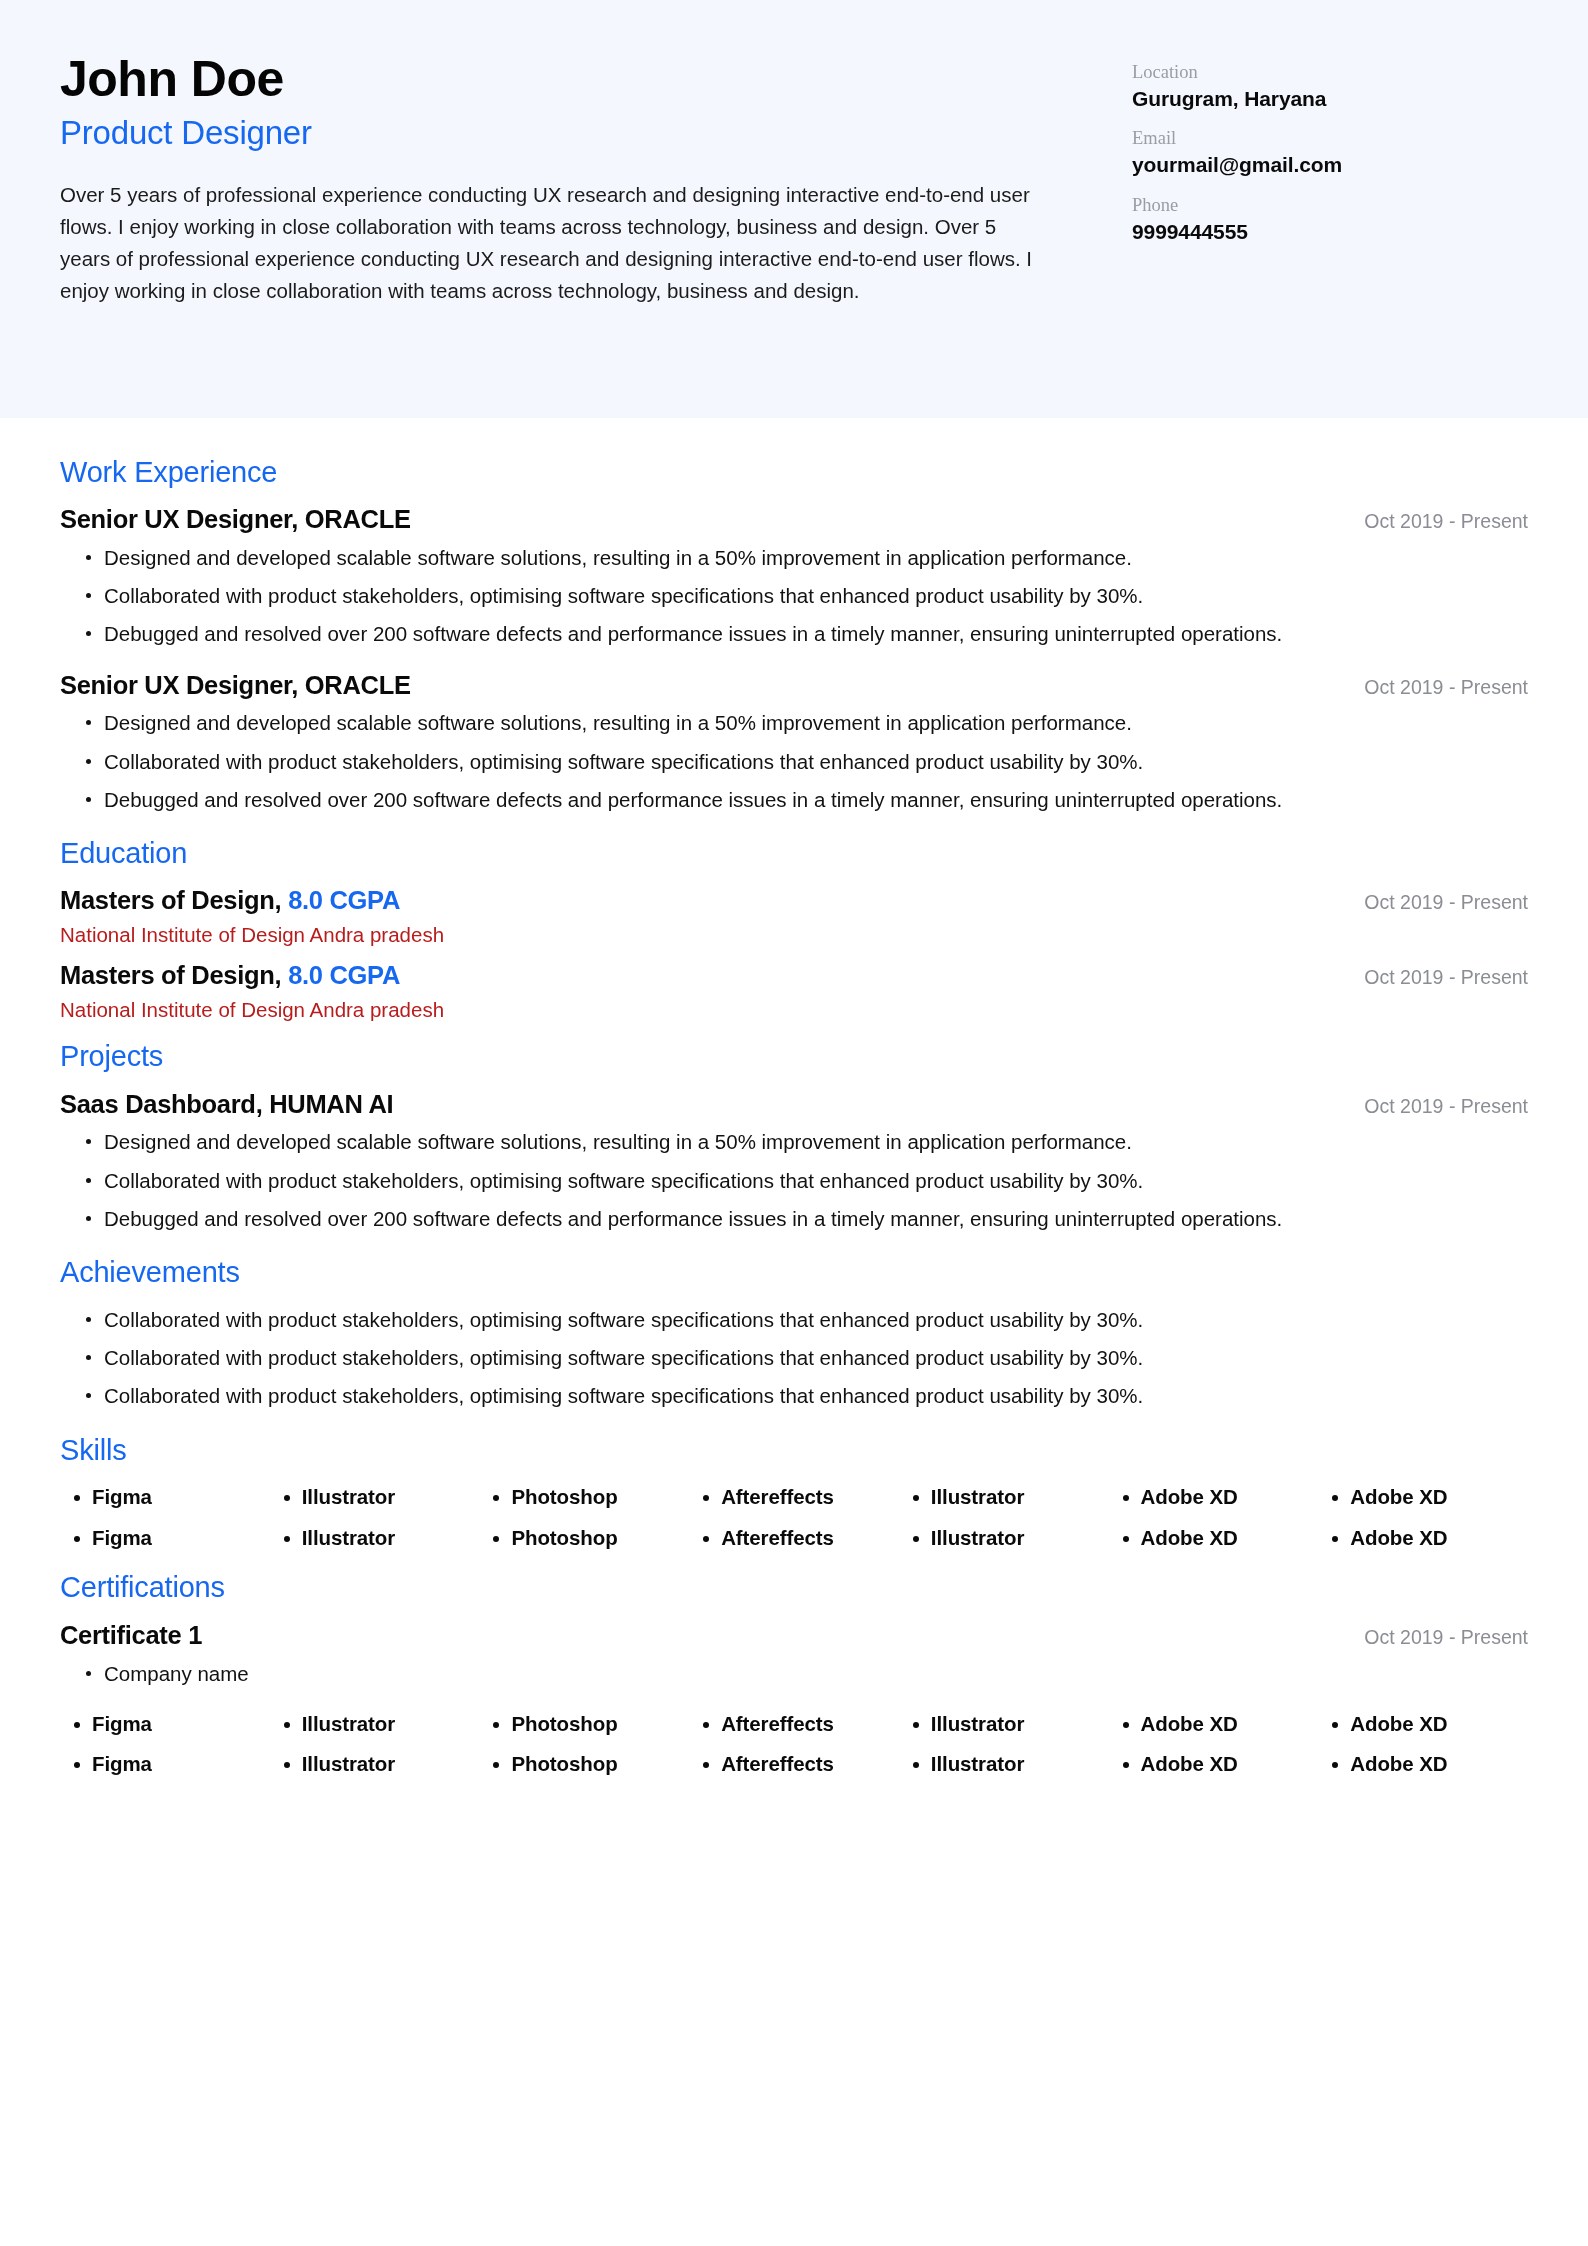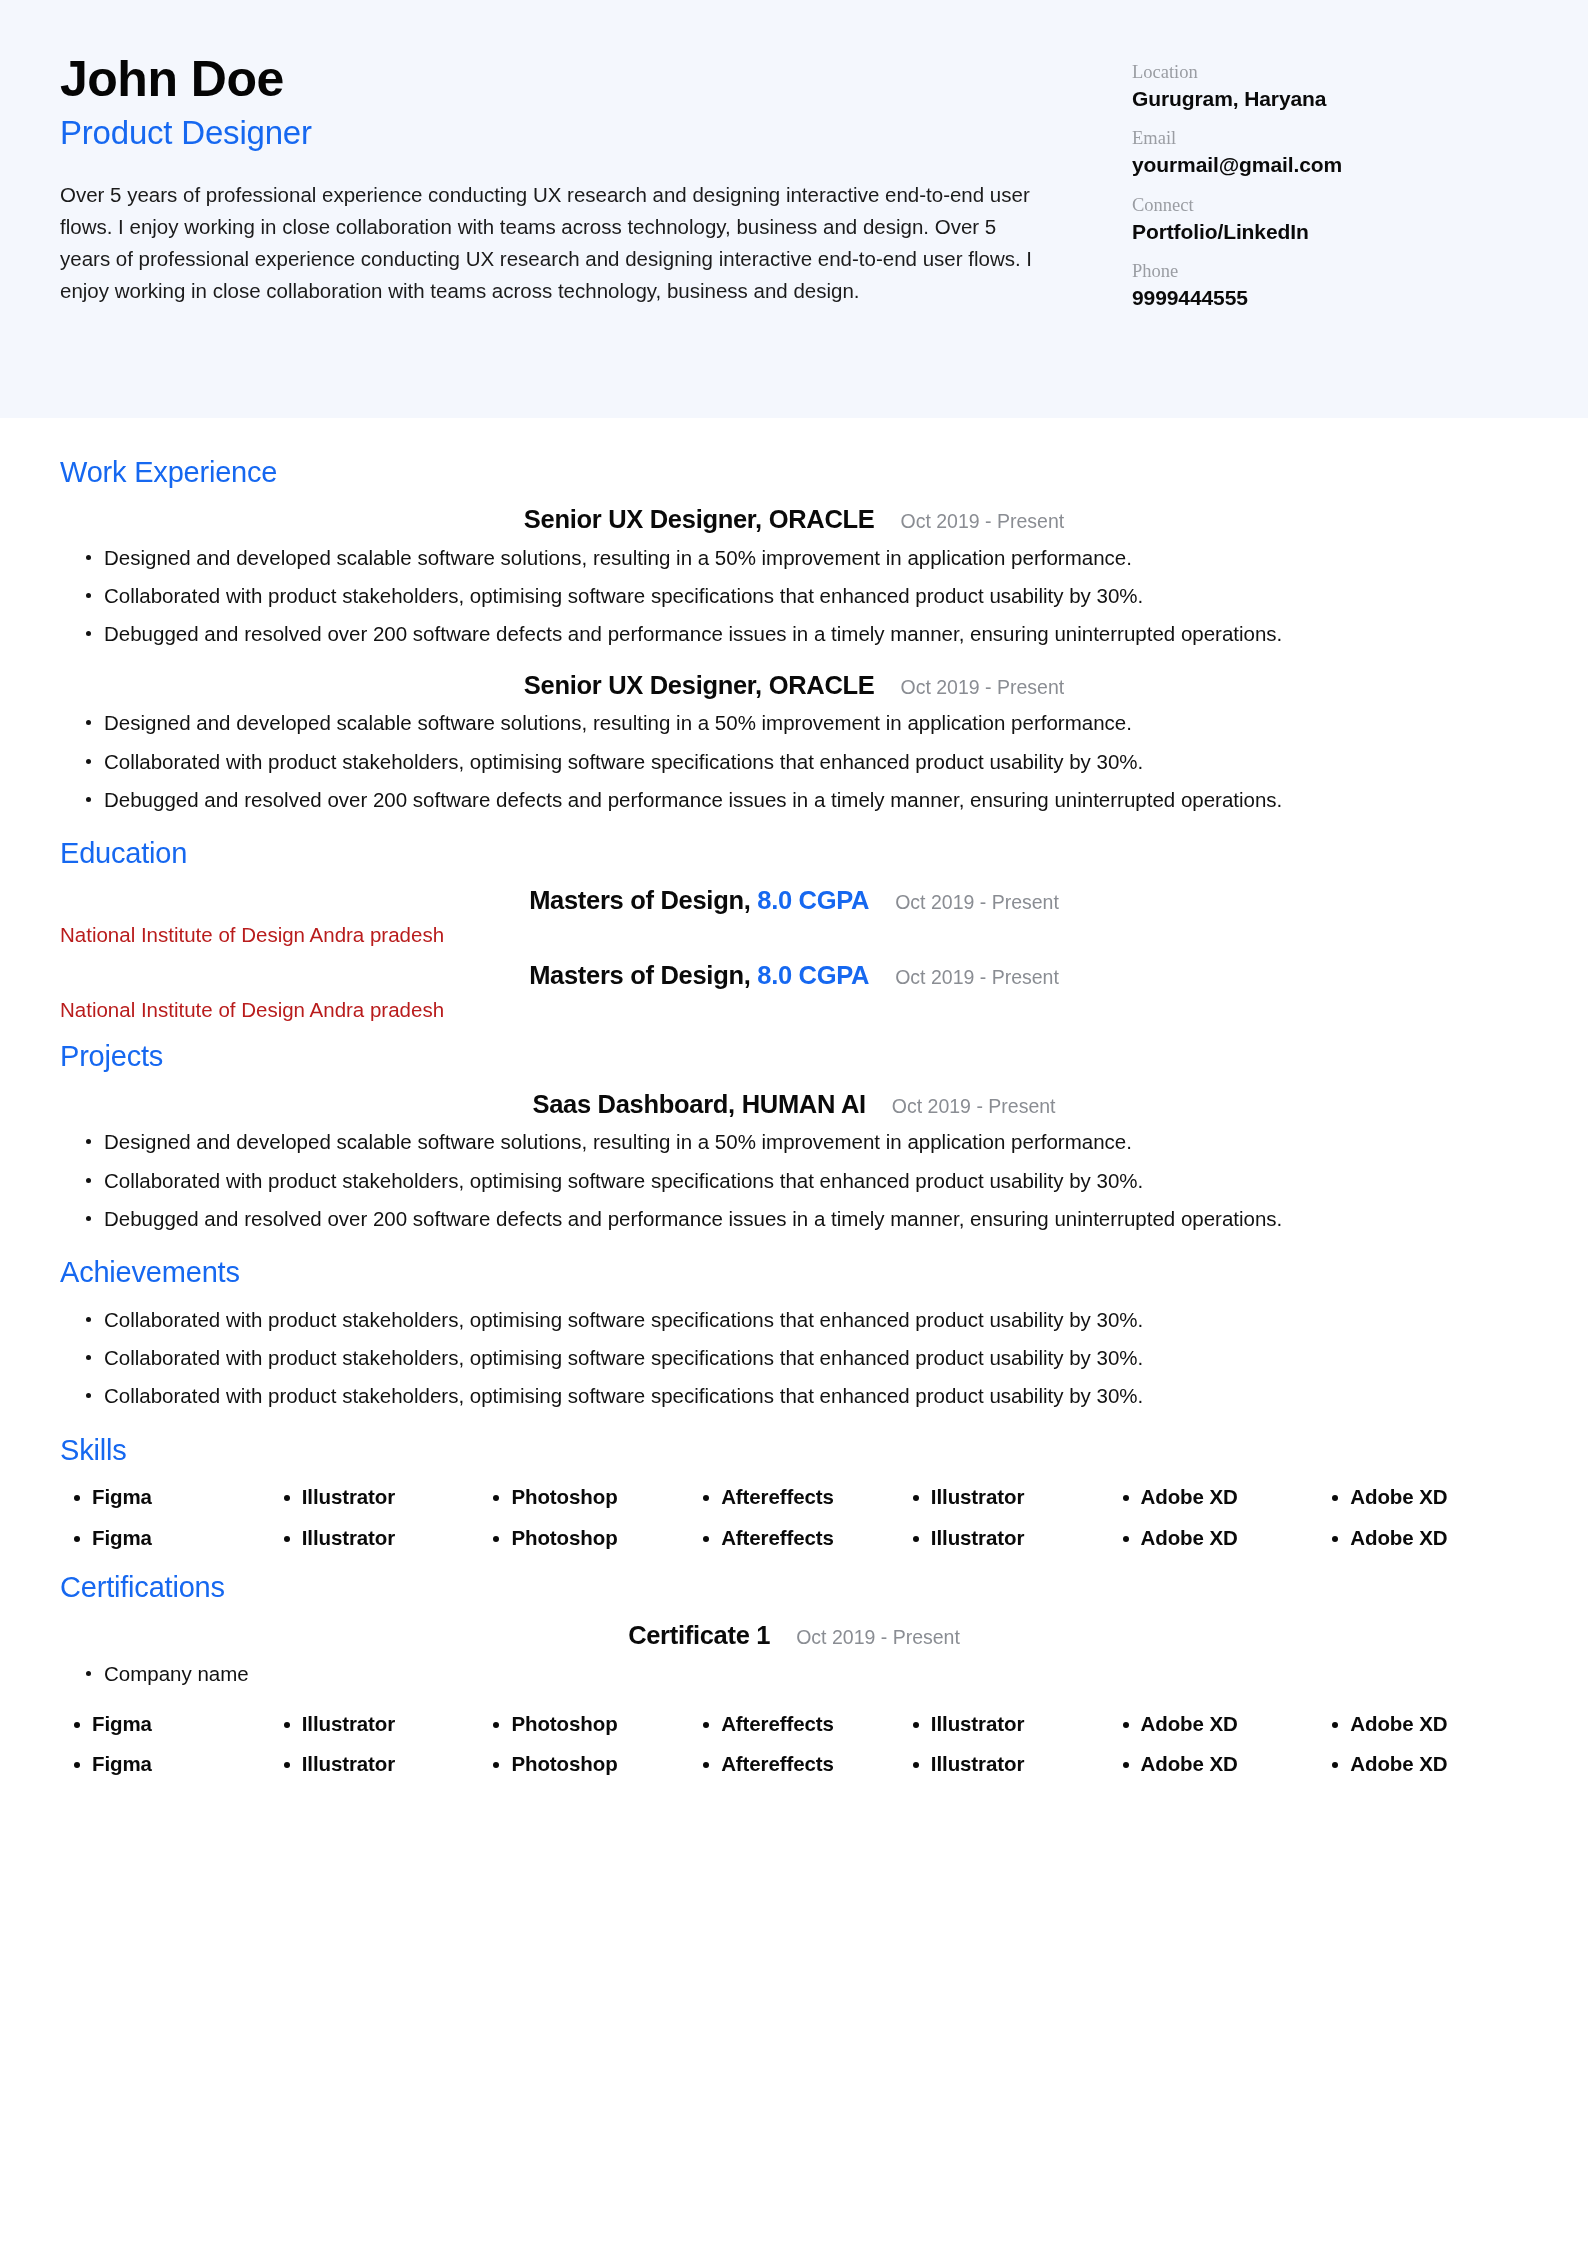--- a/index.html
+++ b/index.html
@@ -92,21 +92,21 @@
     color: #1668f0;
     margin: 14px 0 14px 0;
     line-height: 1.25;
     letter-spacing: -0.2px;
   }
 
   .entry { margin-bottom: 4px; }
   .entry-head {
     display: flex;
     align-items: baseline;
-    justify-content: center;
+    justify-content: space-between;
     margin-bottom: 6px;
   }
   .entry-title {
     font-size: 25.5px;
     font-weight: 700;
     color: #0a0a0a;
     letter-spacing: -0.3px;
     line-height: 1.25;
   }
   .entry-title .accent { color: #1668f0; }
@@ -191,24 +191,20 @@
     <div class="header-right">
       <div class="contact-block">
         <div class="contact-label">Location</div>
         <div class="contact-value">Gurugram, Haryana</div>
       </div>
       <div class="contact-block">
         <div class="contact-label">Email</div>
         <div class="contact-value">yourmail@gmail.com</div>
       </div>
       <div class="contact-block">
-        <div class="contact-label">Connect</div>
-        <div class="contact-value">Portfolio/LinkedIn</div>
-      </div>
-      <div class="contact-block">
         <div class="contact-label">Phone</div>
         <div class="contact-value">9999444555</div>
       </div>
     </div>
   </div>
 
   <div class="body-wrap">
 
     <div class="section">
       <div class="section-title">Work Experience</div>

